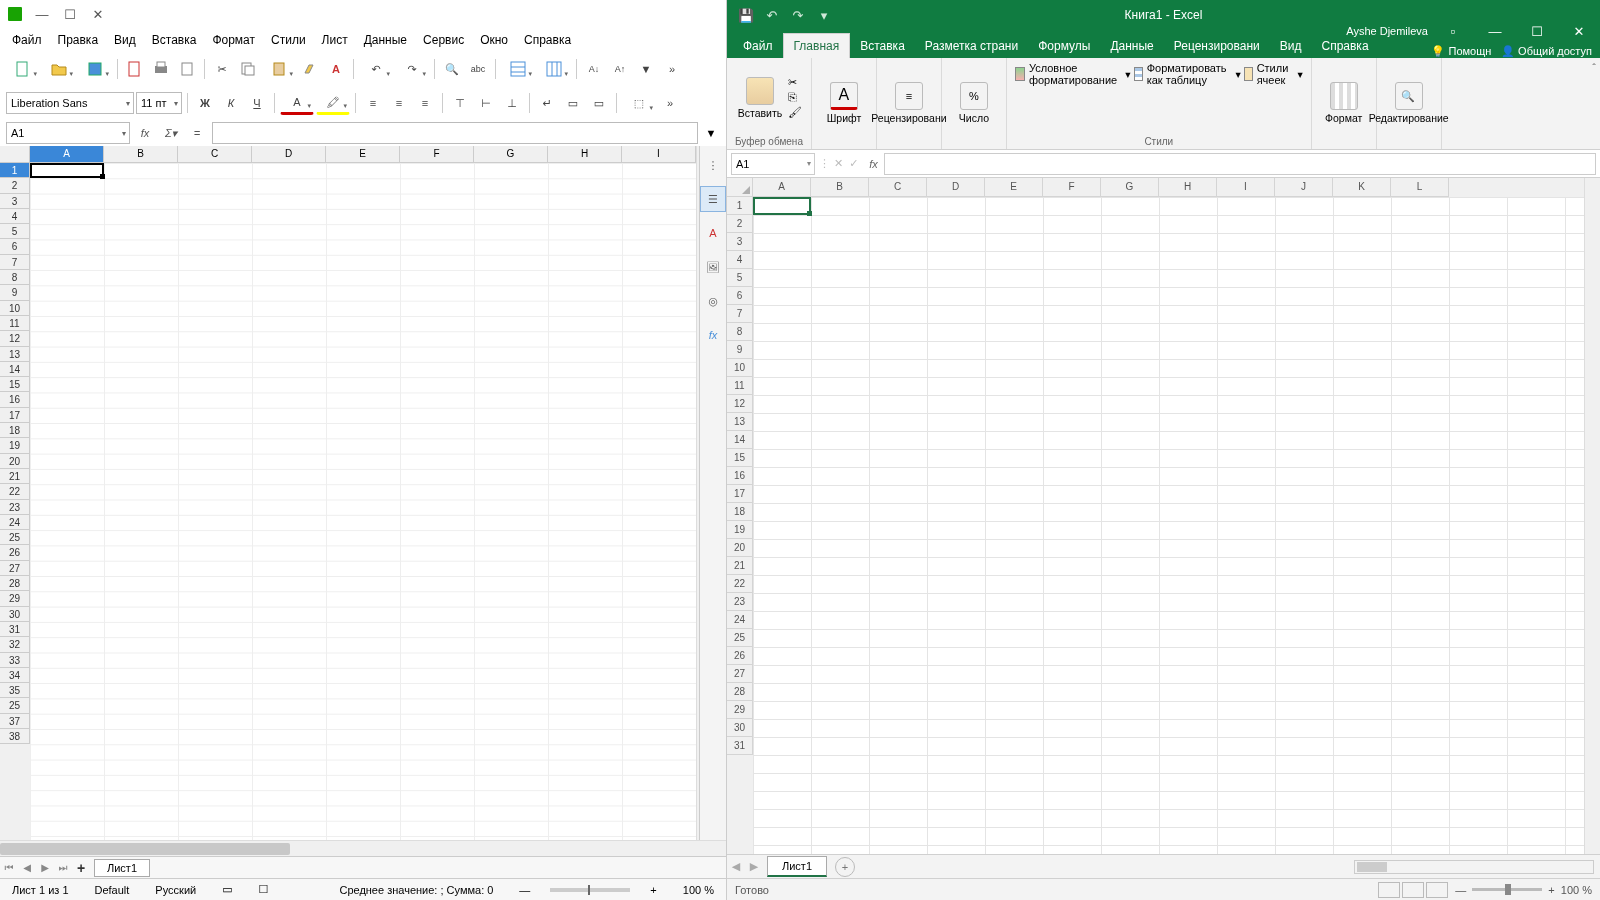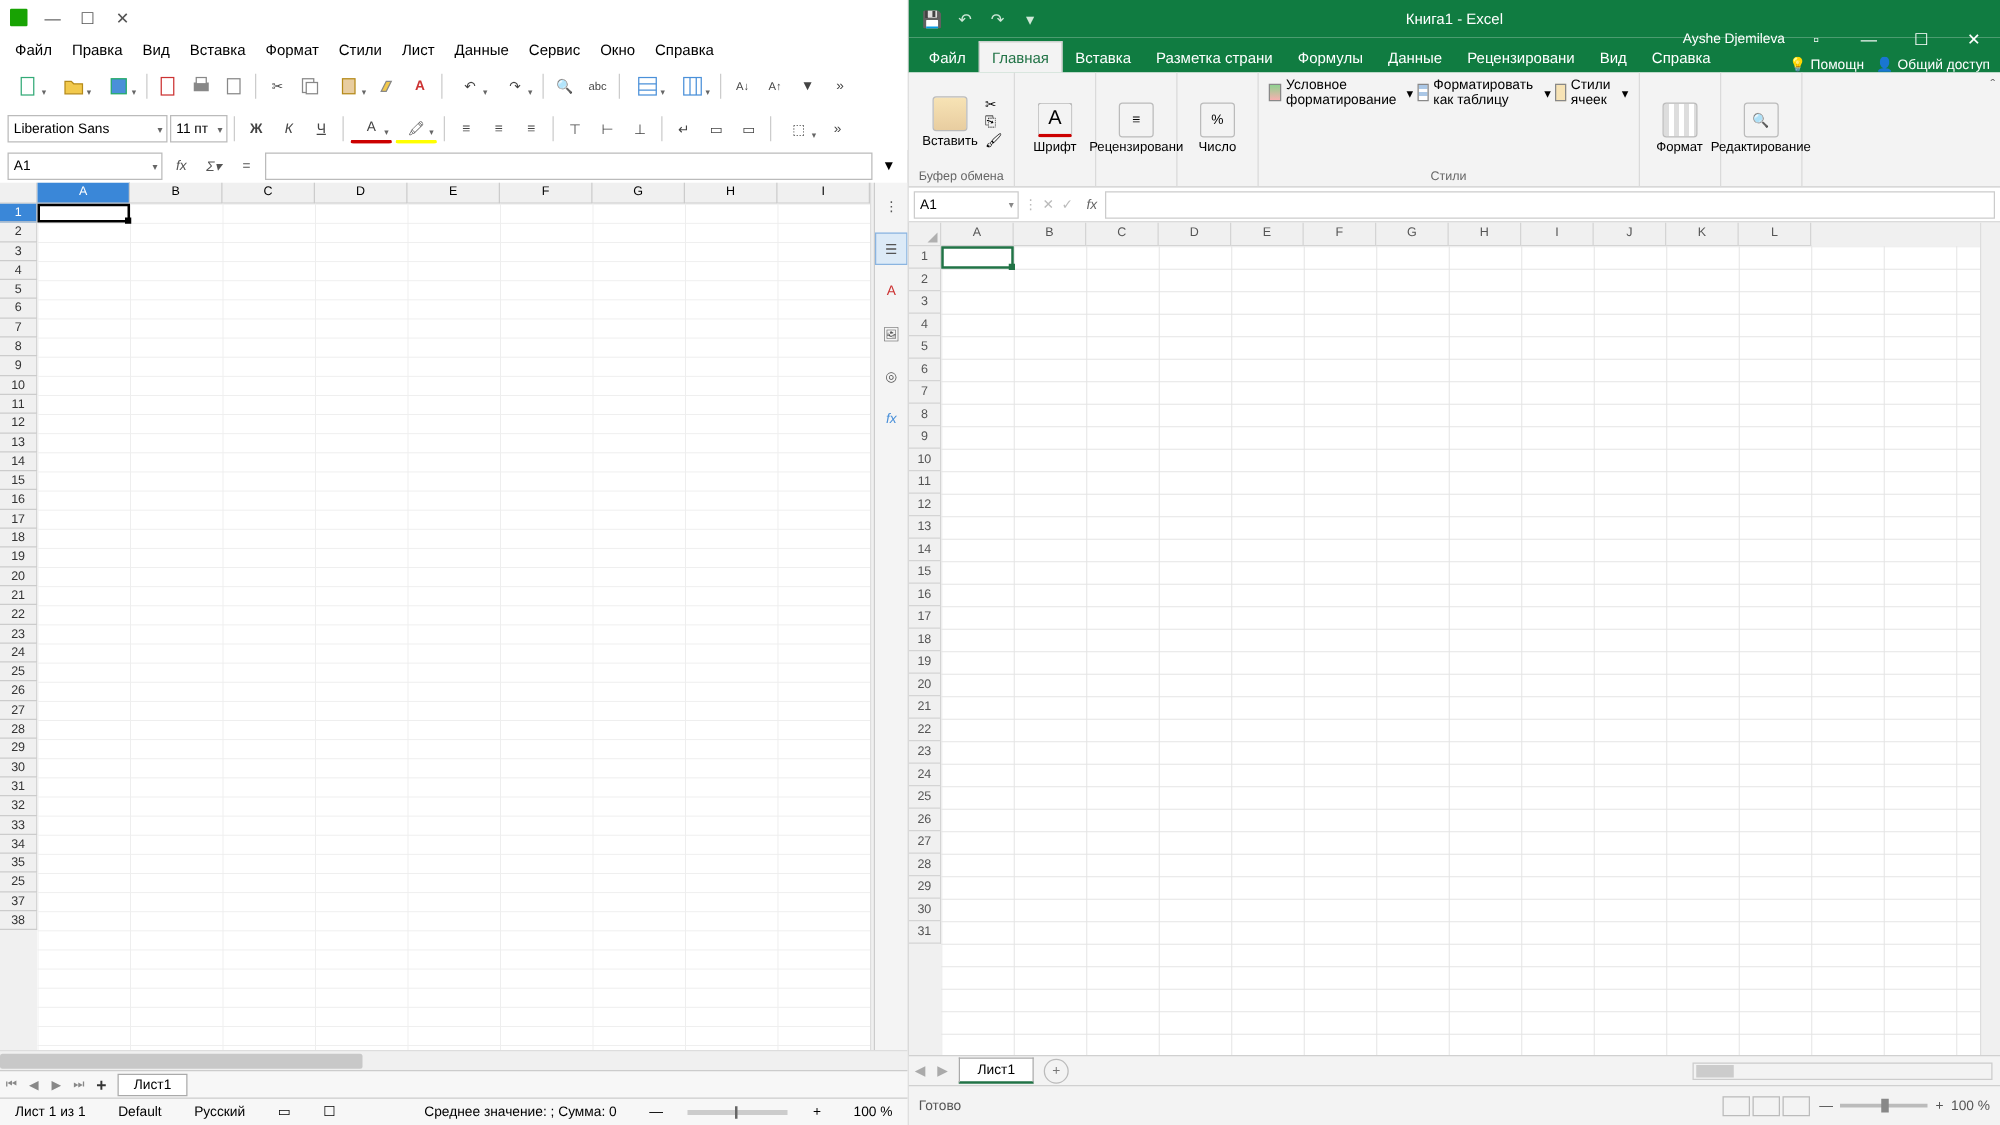--- a/index.html
+++ b/index.html
@@ -86,21 +86,21 @@
 .xl-rowhdr .rh{height:18px;border-bottom:1px solid #d4d4d4;border-right:1px solid #d4d4d4;text-align:center;font-size:10px;color:#555;line-height:18px;}
 .xl-colhdr{height:19px;display:flex;background:#f0f0f0;}
 .xl-colhdr .ch{width:58px;border-right:1px solid #d4d4d4;border-bottom:1px solid #d4d4d4;text-align:center;font-size:10px;line-height:18px;color:#555;}
 .xl-cells{flex:1;position:relative;background:#fff;background-image:linear-gradient(#e4e4e4 1px,transparent 1px),linear-gradient(90deg,#e4e4e4 1px,transparent 1px);background-size:58px 18px;}
 .xl-selcell{position:absolute;left:0;top:0;width:58px;height:18px;border:2px solid #217346;}
 .xl-selcell::after{content:"";position:absolute;right:-3px;bottom:-3px;width:5px;height:5px;background:#217346;}
 .xl-sheetbar{height:24px;display:flex;align-items:center;border-top:1px solid #d0d0d0;background:#f3f3f3;}
 .xl-sheetbar .nav{width:18px;text-align:center;color:#aaa;}
 .xl-sheetbar .tab{padding:3px 14px;border:1px solid #aaa;border-bottom:2px solid #217346;background:#fff;font-size:11px;margin-left:4px;}
 .xl-sheetbar .plus{width:20px;height:20px;border:1px solid #bbb;border-radius:10px;text-align:center;line-height:18px;margin-left:8px;color:#777;}
-.xl-status{height:32px;display:flex;align-items:center;background:#f3f3f3;border-top:1px solid #d0d0d0;padding:0 8px;font-size:11px;color:#555;}
+.xl-status{height:22px;display:flex;align-items:center;background:#f3f3f3;border-top:1px solid #d0d0d0;padding:0 8px;font-size:11px;color:#555;}
 .xl-status .spacer{flex:1;}
 .xl-status .viewbtn{width:22px;height:16px;border:1px solid #bbb;margin:0 1px;}
 svg{display:block;}
 </style>
 </head>
 <body>
 
 <div class="pane lo">
  <div class="lo-title">
   <div class="ico"></div>

